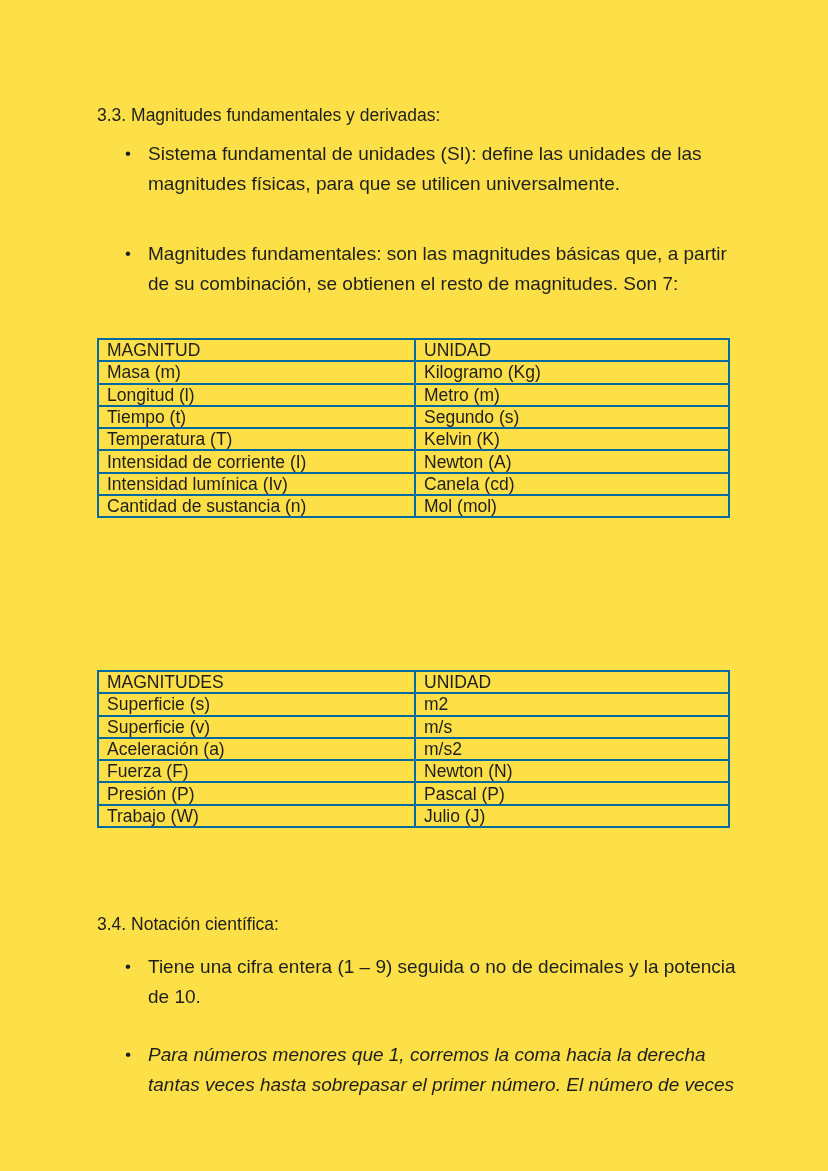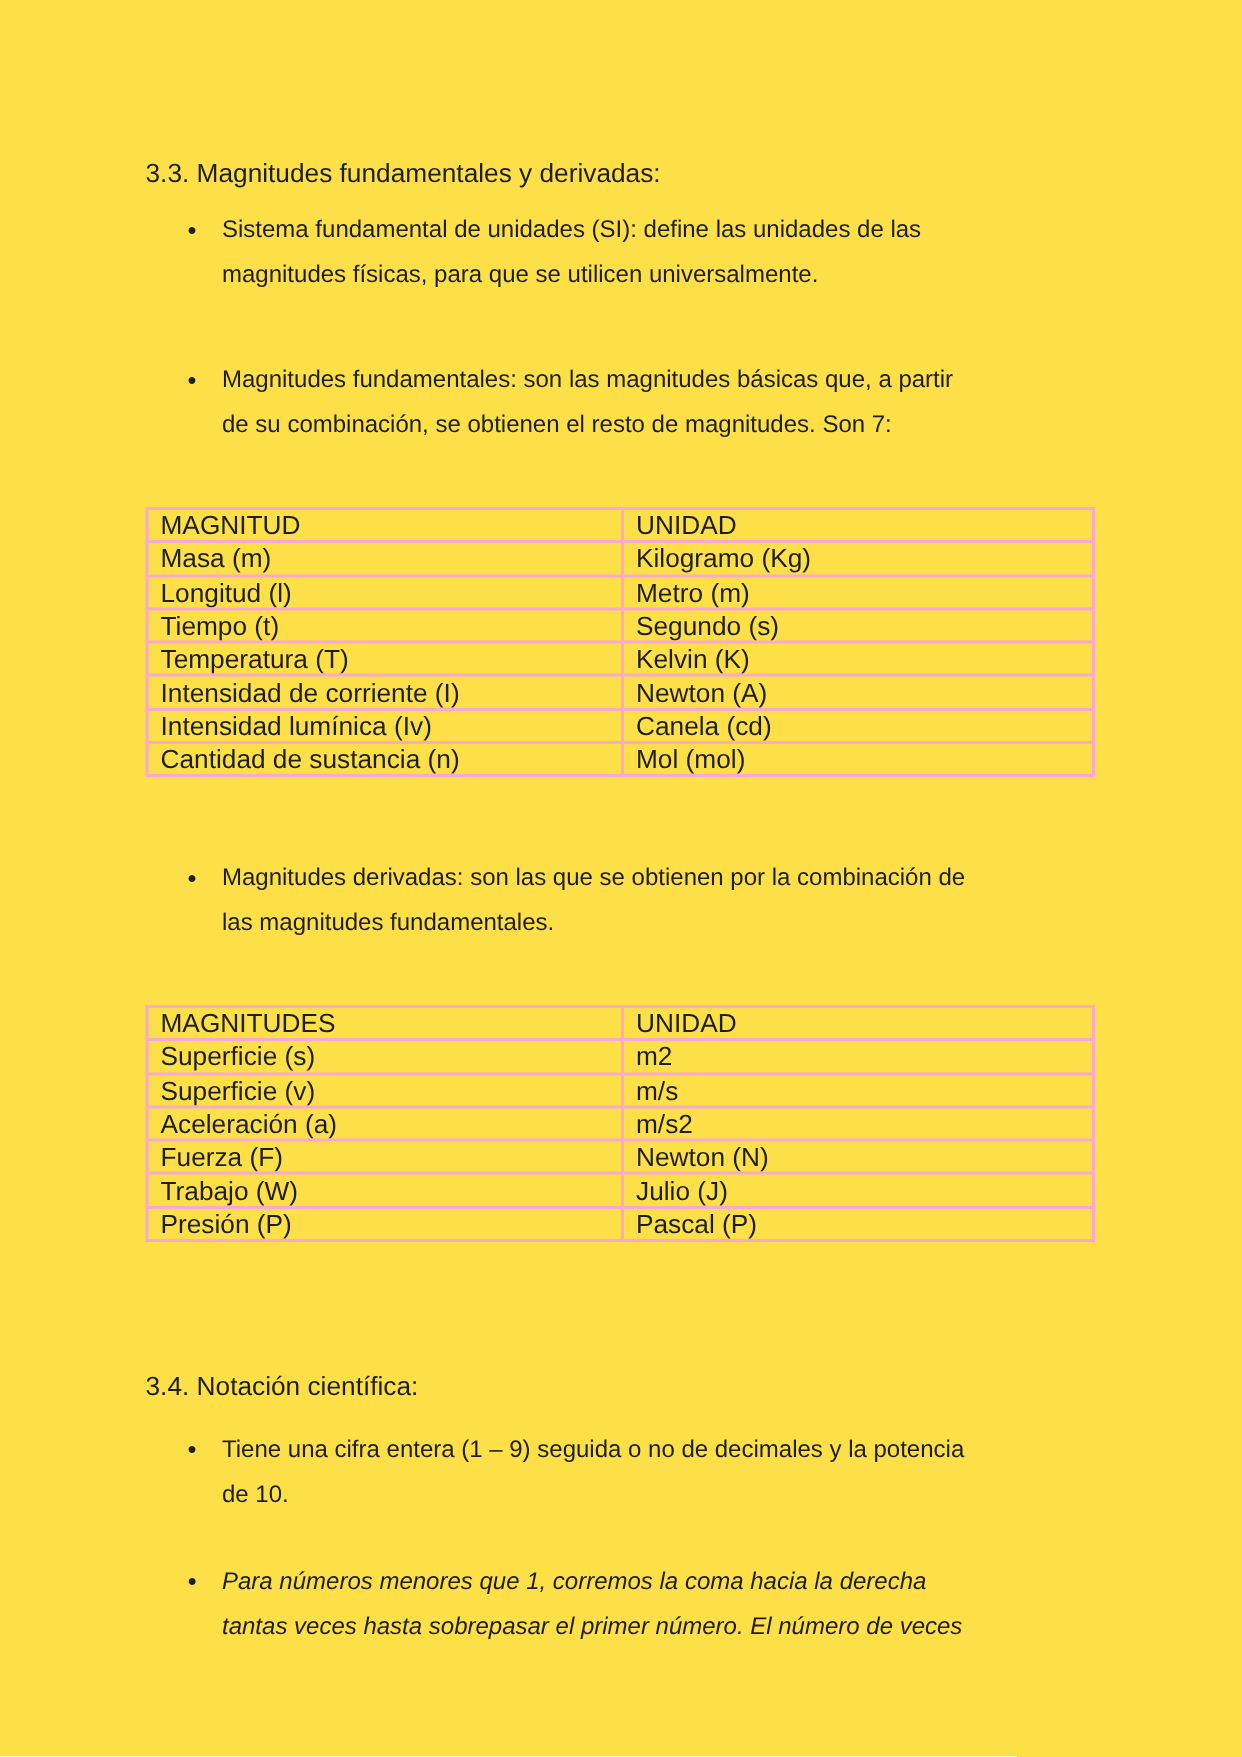--- a/index.html
+++ b/index.html
@@ -23,21 +23,21 @@
     font-size: 17.5px;
     line-height: 26px;
     white-space: nowrap;
   }
 
   .bullet-item {
     left: 125px;
     width: 612px;
     padding-left: 23px;
     box-sizing: border-box;
-    font-size: 16px;
+    font-size: 19px;
     line-height: 30px;
   }
   .bullet-item::before {
     content: "\2022";
     position: absolute;
     left: 0;
     top: 0;
     font-size: 17px;
     line-height: 30px;
   }
@@ -46,21 +46,21 @@
   table.doc-table {
     position: absolute;
     left: 97px;
     width: 631px;
     border-collapse: collapse;
     table-layout: fixed;
     font-size: 17.5px;
   }
   table.doc-table th,
   table.doc-table td {
-    border: 2px solid #f9a8d4;
+    border: 2px solid #0369a1;
     font-weight: normal;
     text-align: left;
     vertical-align: middle;
     padding: 0 8px;
     height: 20.3px;
     line-height: 20px;
     white-space: nowrap;
     overflow: hidden;
   }
   col.c1 { width: 317px; }
@@ -117,24 +117,20 @@
       <td>Intensidad lumínica (Iv)</td>
       <td>Canela (cd)</td>
     </tr>
     <tr>
       <td>Cantidad de sustancia (n)</td>
       <td>Mol (mol)</td>
     </tr>
   </tbody>
     </table>
 
-  <div class="abs bullet-item" style="top:571px;">
-    <div class="line">Magnitudes derivadas: son las que se obtienen por la combinación de</div>
-    <div class="line">las magnitudes fundamentales.</div>
-  </div>
 
   <table class="doc-table" style="top:670px;border-radius:30px;">
     <colgroup>
         <col class="c1">
         <col class="c2">
       </colgroup>
     <tbody>
         <tr>
       <th>MAGNITUDES</th>
       <th>UNIDAD</th>
@@ -149,26 +145,26 @@
     </tr>
     <tr>
       <td>Aceleración (a)</td>
       <td>m/s2</td>
     </tr>
     <tr>
       <td>Fuerza (F)</td>
       <td>Newton (N)</td>
     </tr>
     <tr>
+      <td>Presión (P)</td>
+      <td>Pascal (P)</td>
+    </tr>
+    <tr>
       <td>Trabajo (W)</td>
       <td>Julio (J)</td>
-    </tr>
-    <tr>
-      <td>Presión (P)</td>
-      <td>Pascal (P)</td>
     </tr>
   </tbody>
     </table>
 
   <div class="abs doc-heading" style="top:911px;">3.4. Notación científica:</div>
 
   <div class="abs bullet-item" style="top:952px;">
     <div class="line">Tiene una cifra entera (1 – 9) seguida o no de decimales y la potencia</div>
     <div class="line">de 10.</div>
   </div>

